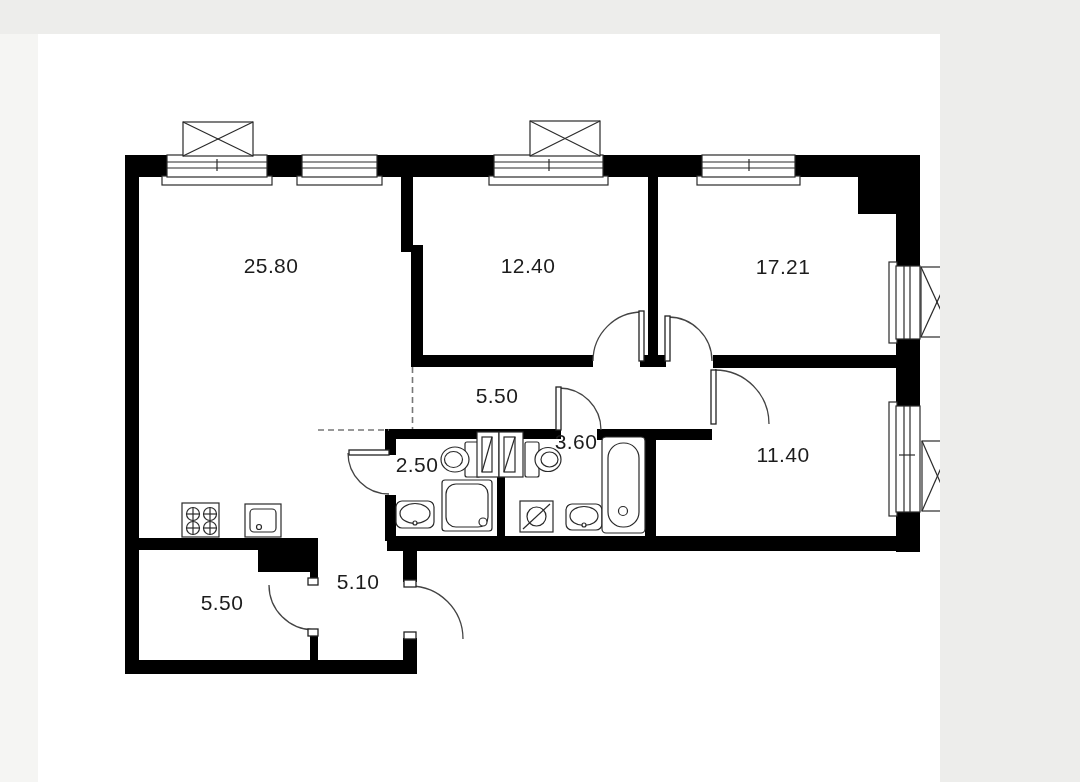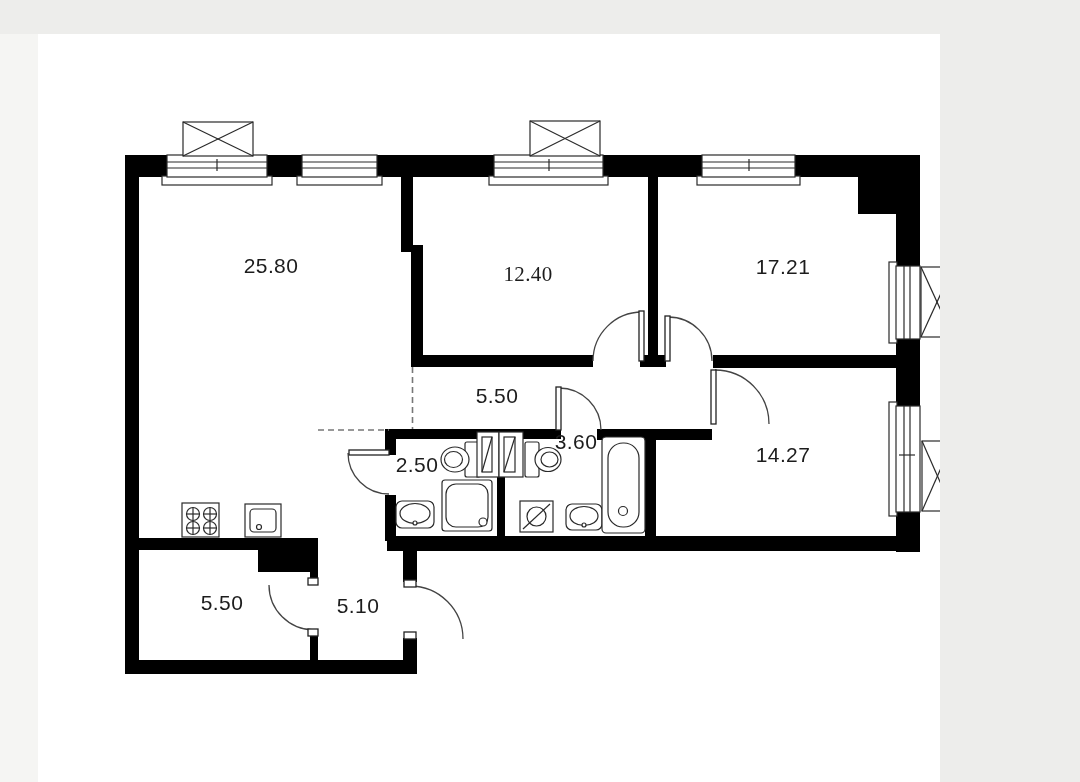--- a/index.html
+++ b/index.html
@@ -251,22 +251,22 @@
       <g>
         <rect x="602" y="403" width="43" height="96" rx="4"></rect>
         <rect x="608" y="409" width="31" height="84" rx="15"></rect>
         <circle cx="623" cy="477" r="4.5"></circle>
       </g>
     </g>
   </svg>
 
   <div>
     <div class="room-label" style="left:271px;top:232px;">25.80</div>
-    <div class="room-label" style="left:528px;top:240px;font-family:Liberation Serif, serif;">12.40</div>
+    <div class="room-label" style="left:528px;top:232px;">12.40</div>
     <div class="room-label" style="left:783px;top:233px;">17.21</div>
     <div class="room-label" style="left:497px;top:362px;">5.50</div>
     <div class="room-label" style="left:417px;top:431px;text-align:center;">2.50</div>
     <div class="room-label" style="left:576px;top:408px;">3.60</div>
-    <div class="room-label" style="left:783px;top:421px;">14.27</div>
+    <div class="room-label" style="left:783px;top:421px;">11.40</div>
     <div class="room-label" style="left:222px;top:569px;">5.50</div>
-    <div class="room-label" style="left:358px;top:572px;">5.10</div>
+    <div class="room-label" style="left:358px;top:548px;">5.10</div>
   </div>
 </div>
 
 </body></html>

